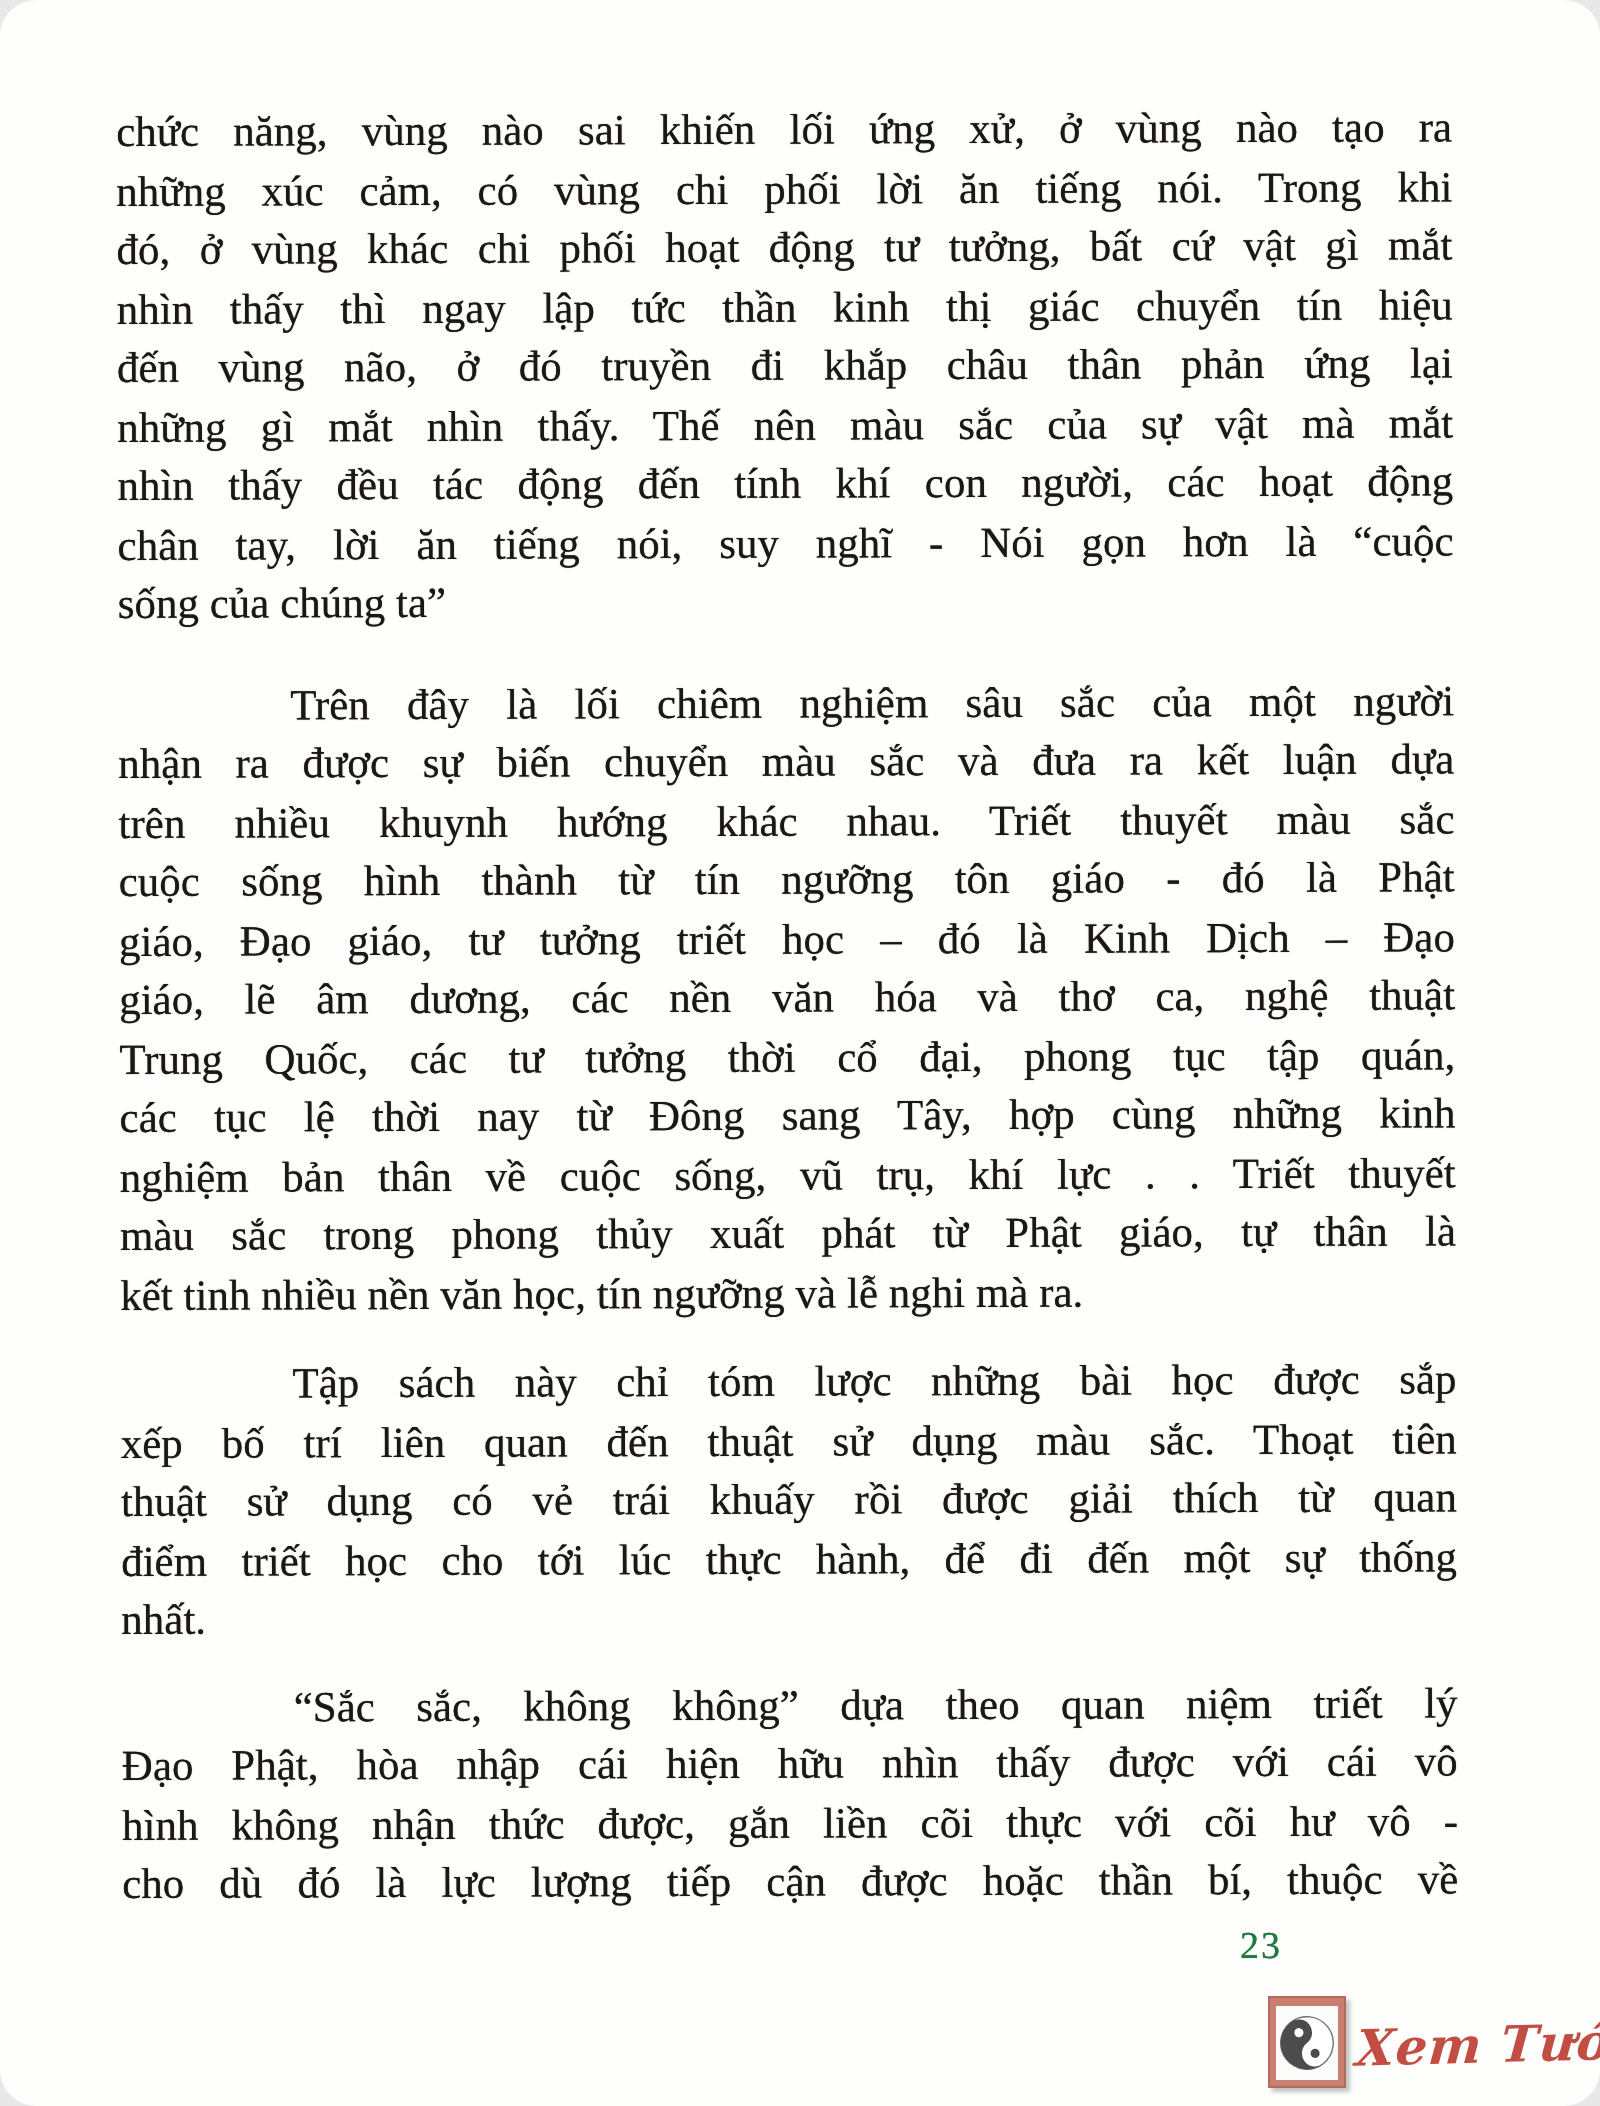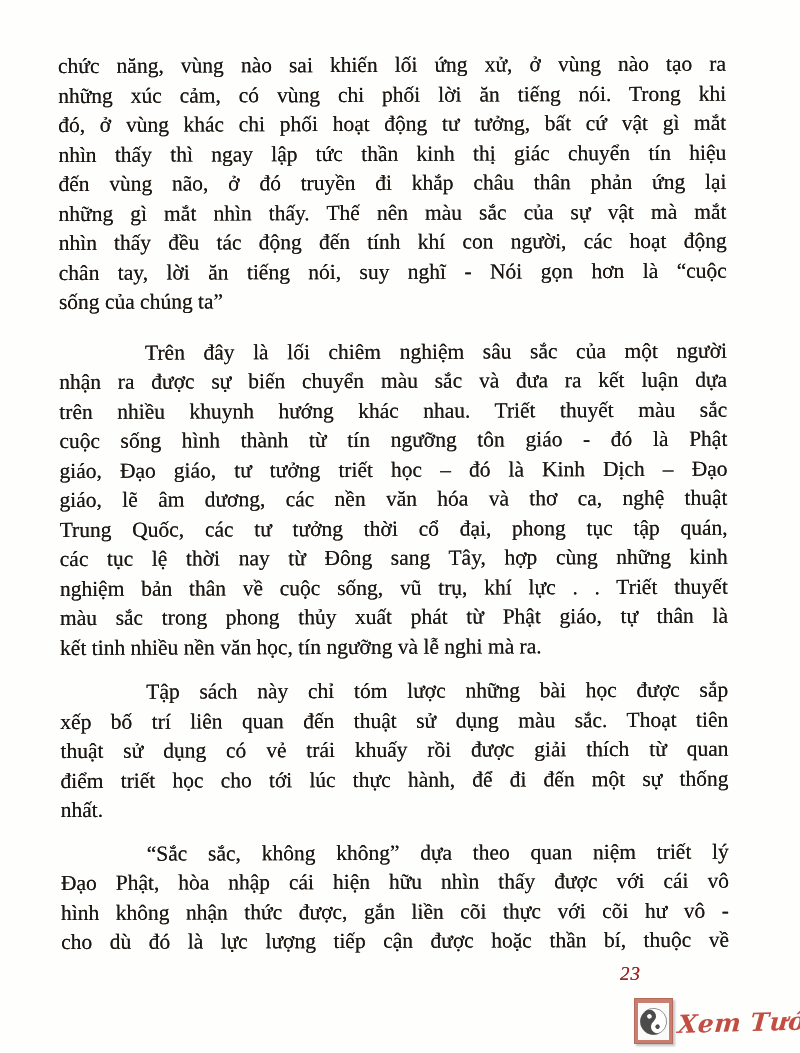--- a/index.html
+++ b/index.html
@@ -3,20 +3,21 @@
 <meta charset="utf-8">
 <style>
   html,body{margin:0;padding:0;background:#e8e8e8;}
   .page{
     position:relative;
     width:800px;height:1053px;
     margin:0 auto;
     background:#fefefd;
     overflow:hidden;
     font-family:"Liberation Serif", serif;
+    border-radius:18px;
   }
   .text-block{
     position:absolute;
     left:58px;top:52px;width:668px;
     font-size:21.5px;
     line-height:29.5px;
     color:#1b1712;
     text-shadow:0 0 0.45px rgba(25,18,10,0.85);
     transform:rotate(-0.2deg);
     transform-origin:top left;
@@ -36,23 +37,22 @@
     text-align:left;
     text-align-last:left;
   }
   .ln.indent{padding-left:86px;}
   .bold{font-weight:normal;}
   .page-number{
     position:absolute;
     left:620px;top:963px;
     font-size:19px;
     letter-spacing:1px;
-    color:#b91c1c;
+    color:#15803d;
     text-shadow:0 0 0.4px rgba(25,18,10,0.8);
-    font-style:italic;
   }
   .watermark{
     position:absolute;
     left:634px;top:997px;
     height:48px;
     display:flex;
     align-items:center;
     gap:5px;
   }
   .wm-logo{

